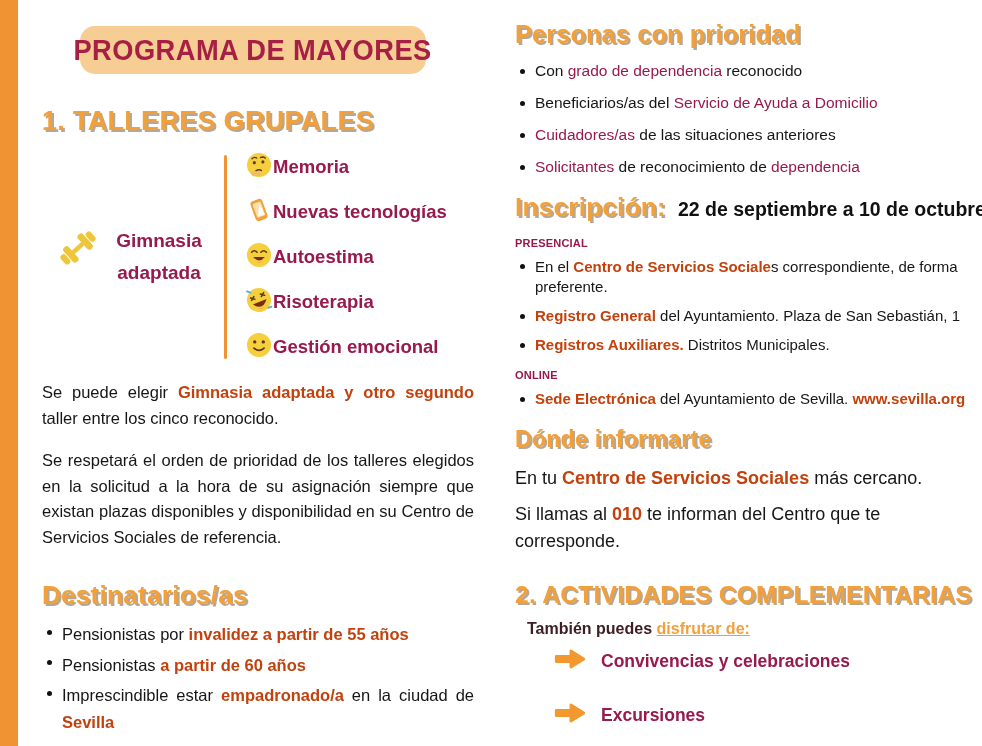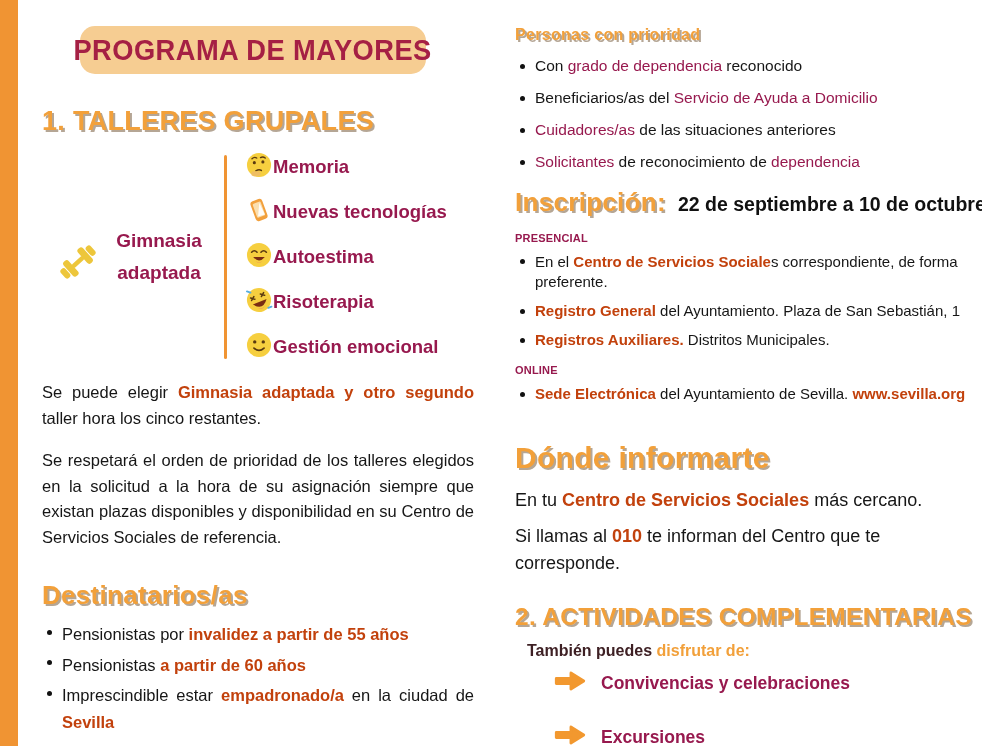--- a/index.html
+++ b/index.html
@@ -20,27 +20,27 @@
 
   .badge{margin:26px 0 0 38px;width:346px;height:48px;background:var(--peach);
          border-radius:15px;display:flex;align-items:center;justify-content:center;}
   .badge-title{font-weight:bold;font-size:29px;letter-spacing:.5px;color:var(--crimson);
                transform:scaleX(.94);white-space:nowrap;}
 
   .display-head{font-weight:bold;color:var(--orange-head);letter-spacing:.3px;
                 text-shadow:2px 2px 0 rgba(92,58,20,.45);transform-origin:left;white-space:nowrap;}
   .h-talleres{margin-top:32px;font-size:27px;}
   .h-dest{margin-top:30px;font-size:26px;}
-  .h-priority{margin-top:26px;font-size:16px;}
+  .h-priority{margin-top:20px;font-size:25px;}
   .h-insc{font-size:26px;}
-  .h-donde{margin-top:36px;font-size:30px;}
+  .h-donde{margin-top:16px;font-size:23px;}
   .h-activ{margin-top:26px;font-size:24.5px;}
 
   .workshop{display:flex;align-items:center;margin-top:14px;}
-  .gim-side{width:182px;display:flex;align-items:flex-end;gap:6px;justify-content:center;}
+  .gim-side{width:182px;display:flex;align-items:flex-start;gap:6px;justify-content:center;}
   .gim-label{font-weight:bold;font-size:19px;color:var(--maroon);text-align:center;width:105px;line-height:1.7;}
   .vline{width:3px;align-self:stretch;background:var(--orange);border-radius:2px;margin:4px 0;}
   .w-list{display:flex;flex-direction:column;gap:13px;padding-left:18px;}
   .w-item{display:flex;align-items:center;gap:0;}
   .w-item svg{flex:0 0 auto;}
   .w-label{font-weight:bold;font-size:18.5px;color:var(--maroon);white-space:nowrap;}
 
   .para{margin-top:17px;font-size:16.5px;line-height:1.55;color:var(--ink);text-align:justify;}
 
   ul{list-style:none;}
@@ -65,21 +65,21 @@
 
   .activ-intro{margin-top:11px;margin-left:12px;font-size:16px;}
   .activ-items{margin-top:10px;display:flex;flex-direction:column;gap:28px;margin-left:38px;text-align:right;}
   .activ-item{display:flex;align-items:center;gap:14px;}
   .activ-label{font-weight:bold;font-size:17.5px;color:var(--maroon);}
 
   .seg-r{color:inherit;}
   .seg-b{font-weight:bold;color:#c2410c;}
   .seg-m{color:var(--maroon);}
   .seg-d{color:var(--dark-intro);font-weight:bold;}
-  .seg-o{color:var(--orange-head);font-weight:bold;}
+  .seg-o{color:var(--orange-head);font-weight:bold;text-decoration:underline;}
 </style>
 </head>
 <body>
 
 <div class="page">
   <div class="stripe-left"></div>
 
   <div class="col-left">
     <div class="badge">
       <span class="badge-title">PROGRAMA DE MAYORES</span>
@@ -167,21 +167,21 @@
                 <circle cx="23.5" cy="14" r="2.2" fill="#5A3A10"></circle>
               <path d="M11.5 22 q6.5 6 13 0" stroke="#5A3A10" stroke-width="2.2" fill="none" stroke-linecap="round"></path>
               </svg>
           </span>
           <span class="w-label">Gestión emocional</span>
         </div>
 
       </div>
     </div>
 
-    <p class="para"><span class="seg-r">Se puede elegir </span><span class="seg-b">Gimnasia adaptada y otro segundo</span><span class="seg-r"> taller hora los cinco restantes.</span></p>
+    <p class="para"><span class="seg-r">Se puede elegir </span><span class="seg-b">Gimnasia adaptada y otro segundo</span><span class="seg-r"> taller entre los cinco reconocido.</span></p>
     <p class="para">Se respetará el orden de prioridad de los talleres elegidos en la solicitud a la hora de su asignación siempre que existan plazas disponibles y disponibilidad en su Centro de Servicios Sociales de referencia.</p>
 
     <h2 class="display-head h-dest">Destinatarios/as</h2>
     <ul class="dest-list">
       <li><span class="seg-r">Pensionistas por </span><span class="seg-b">invalidez a partir de 55 años</span></li>
       <li><span class="seg-r">Pensionistas </span><span class="seg-b">a partir de 60 años</span></li>
       <li><span class="seg-r">Imprescindible estar </span><span class="seg-b">empadronado/a</span><span class="seg-r"> en la ciudad de </span><span class="seg-b">Sevilla</span></li>
     </ul>
   </div>
 

